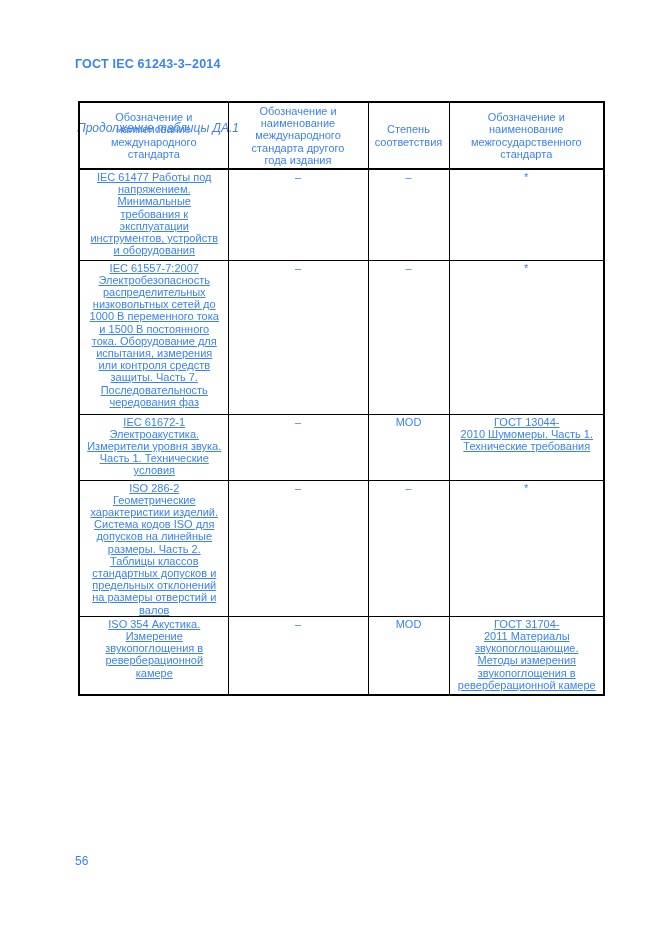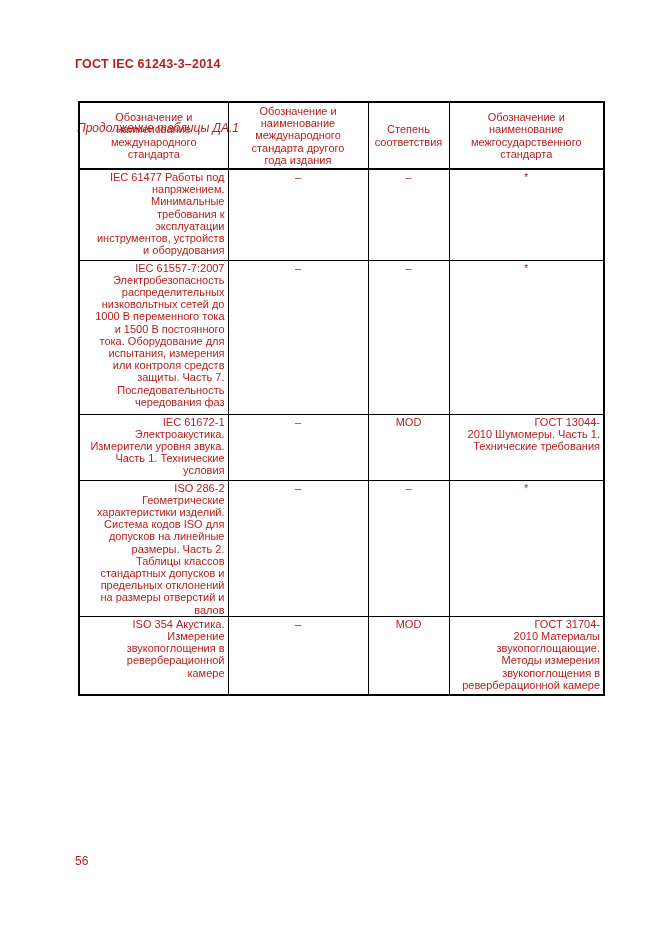--- a/index.html
+++ b/index.html
@@ -6,21 +6,21 @@
     margin: 0;
     padding: 0;
     background: #ffffff;
   }
   .page {
     position: relative;
     width: 661px;
     height: 936px;
     background: #ffffff;
     font-family: "Liberation Sans", sans-serif;
-    color: #b91c1c;
+    color: #3b82f6;
     overflow: hidden;
   }
   .doc-code {
     position: absolute;
     left: 75px;
     top: 57px;
     font-size: 12.5px;
     font-weight: bold;
     letter-spacing: 0.2px;
   }
@@ -53,23 +53,24 @@
   }
   .std-table thead tr { height: 66px; }
   .std-table thead th {
     vertical-align: middle;
     text-align: center;
     font-weight: normal;
     border-bottom: 2px solid #000000;
     padding: 2px;
   }
   .std-table td.cl {
-    text-align: right;
+    text-align: center;
     padding-left: 4px;
     padding-right: 3px;
+    text-decoration: underline;
   }
   .std-table td.cc {
     text-align: center;
   }
   .page-number {
     position: absolute;
     left: 75px;
     top: 854px;
     font-size: 12px;
   }
@@ -169,21 +170,21 @@
         </tr>
         <tr style="height: 79px;">
           <td class="cl">ISO 354 Акустика.
 Измерение
 звукопоглощения в
 реверберационной
 камере</td>
           <td class="cc">–</td>
           <td class="cc">MOD</td>
           <td class="cl">ГОСТ 31704-
-2010 Материалы
+2011 Материалы
 звукопоглощающие.
 Методы измерения
 звукопоглощения в
 реверберационной камере</td>
         </tr>
       </tbody>
   </table>
 
   <div class="page-number">56</div>
 

